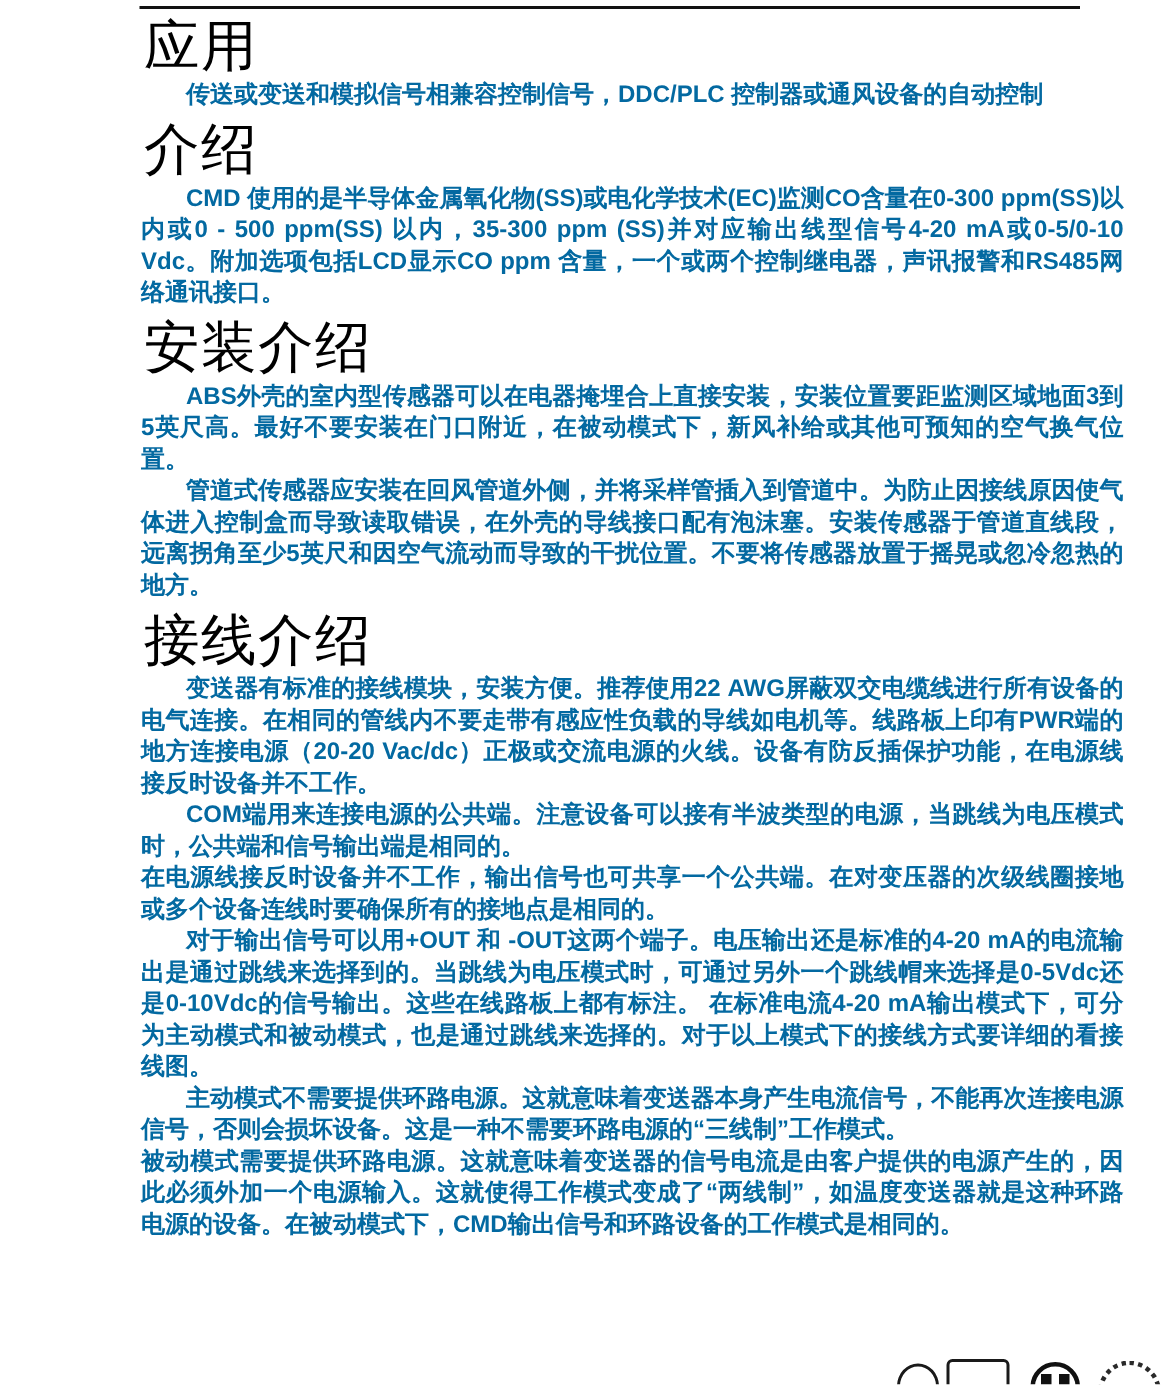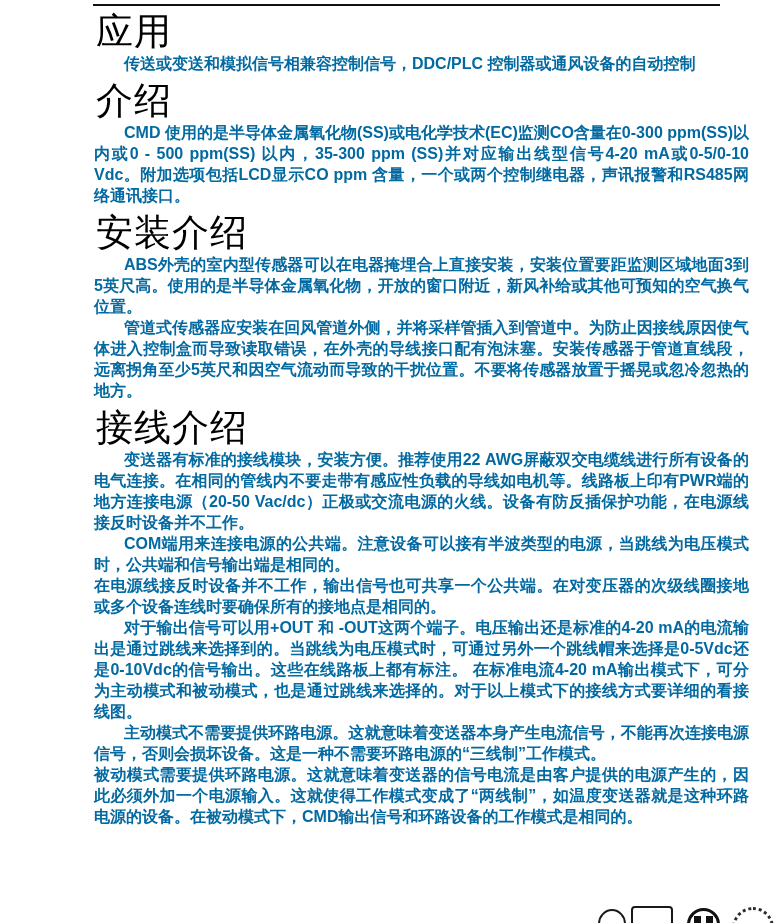--- a/index.html
+++ b/index.html
@@ -123,27 +123,27 @@
       <p class="para indent">传送或变送和模拟信号相兼容控制信号，DDC/PLC 控制器或通风设备的自动控制</p>
     </div>
 
     <div class="section">
       <div class="section-heading">介绍</div>
       <p class="para indent">CMD 使用的是半导体金属氧化物(SS)或电化学技术(EC)监测CO含量在0-300 ppm(SS)以内或0 - 500 ppm(SS) 以内，35-300 ppm (SS)并对应输出线型信号4-20 mA或0-5/0-10 Vdc。附加选项包括LCD显示CO ppm 含量，一个或两个控制继电器，声讯报警和RS485网络通讯接口。</p>
     </div>
 
     <div class="section">
       <div class="section-heading">安装介绍</div>
-      <p class="para indent">ABS外壳的室内型传感器可以在电器掩埋合上直接安装，安装位置要距监测区域地面3到5英尺高。使用的是半导体金属氧化物，开放的窗口附近，新风补给或其他可预知的空气换气位置。</p>
+      <p class="para indent">ABS外壳的室内型传感器可以在电器掩埋合上直接安装，安装位置要距监测区域地面3到5英尺高。最好不要安装在门口附近，在被动模式下，新风补给或其他可预知的空气换气位置。</p>
       <p class="para indent">管道式传感器应安装在回风管道外侧，并将采样管插入到管道中。为防止因接线原因使气体进入控制盒而导致读取错误，在外壳的导线接口配有泡沫塞。安装传感器于管道直线段，远离拐角至少5英尺和因空气流动而导致的干扰位置。不要将传感器放置于摇晃或忽冷忽热的地方。</p>
     </div>
 
     <div class="section">
       <div class="section-heading">接线介绍</div>
-      <p class="para indent">变送器有标准的接线模块，安装方便。推荐使用22 AWG屏蔽双交电缆线进行所有设备的电气连接。在相同的管线内不要走带有感应性负载的导线如电机等。线路板上印有PWR端的地方连接电源（20-50 Vac/dc）正极或交流电源的火线。设备有防反插保护功能，在电源线接反时设备并不工作。</p>
+      <p class="para indent">变送器有标准的接线模块，安装方便。推荐使用22 AWG屏蔽双交电缆线进行所有设备的电气连接。在相同的管线内不要走带有感应性负载的导线如电机等。线路板上印有PWR端的地方连接电源（20-20 Vac/dc）正极或交流电源的火线。设备有防反插保护功能，在电源线接反时设备并不工作。</p>
       <p class="para indent">COM端用来连接电源的公共端。注意设备可以接有半波类型的电源，当跳线为电压模式时，公共端和信号输出端是相同的。</p>
       <p class="para">在电源线接反时设备并不工作，输出信号也可共享一个公共端。在对变压器的次级线圈接地或多个设备连线时要确保所有的接地点是相同的。</p>
       <p class="para indent">对于输出信号可以用+OUT 和 -OUT这两个端子。电压输出还是标准的4-20 mA的电流输出是通过跳线来选择到的。当跳线为电压模式时，可通过另外一个跳线帽来选择是0-5Vdc还是0-10Vdc的信号输出。这些在线路板上都有标注。 在标准电流4-20 mA输出模式下，可分为主动模式和被动模式，也是通过跳线来选择的。对于以上模式下的接线方式要详细的看接线图。</p>
       <p class="para indent">主动模式不需要提供环路电源。这就意味着变送器本身产生电流信号，不能再次连接电源信号，否则会损坏设备。这是一种不需要环路电源的“三线制”工作模式。</p>
       <p class="para">被动模式需要提供环路电源。这就意味着变送器的信号电流是由客户提供的电源产生的，因此必须外加一个电源输入。这就使得工作模式变成了“两线制”，如温度变送器就是这种环路电源的设备。在被动模式下，CMD输出信号和环路设备的工作模式是相同的。</p>
     </div>
 
   </div>
 
   <div class="footer-marks">

